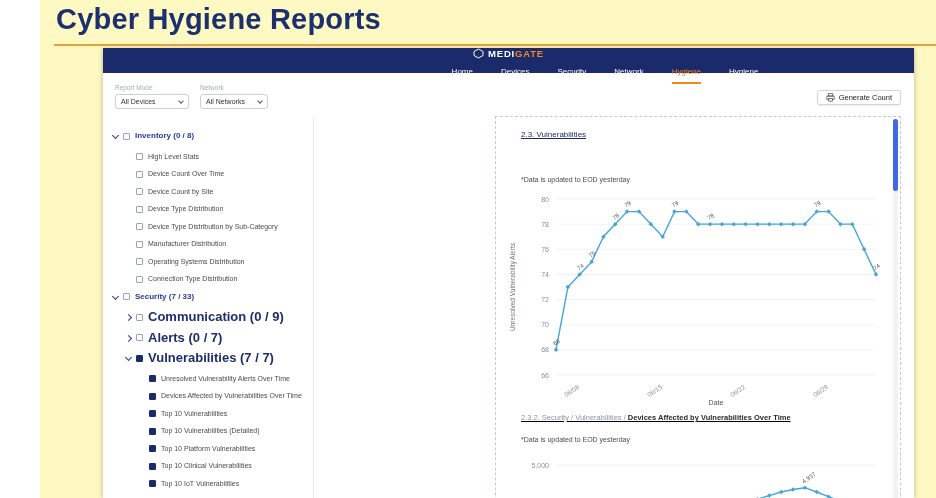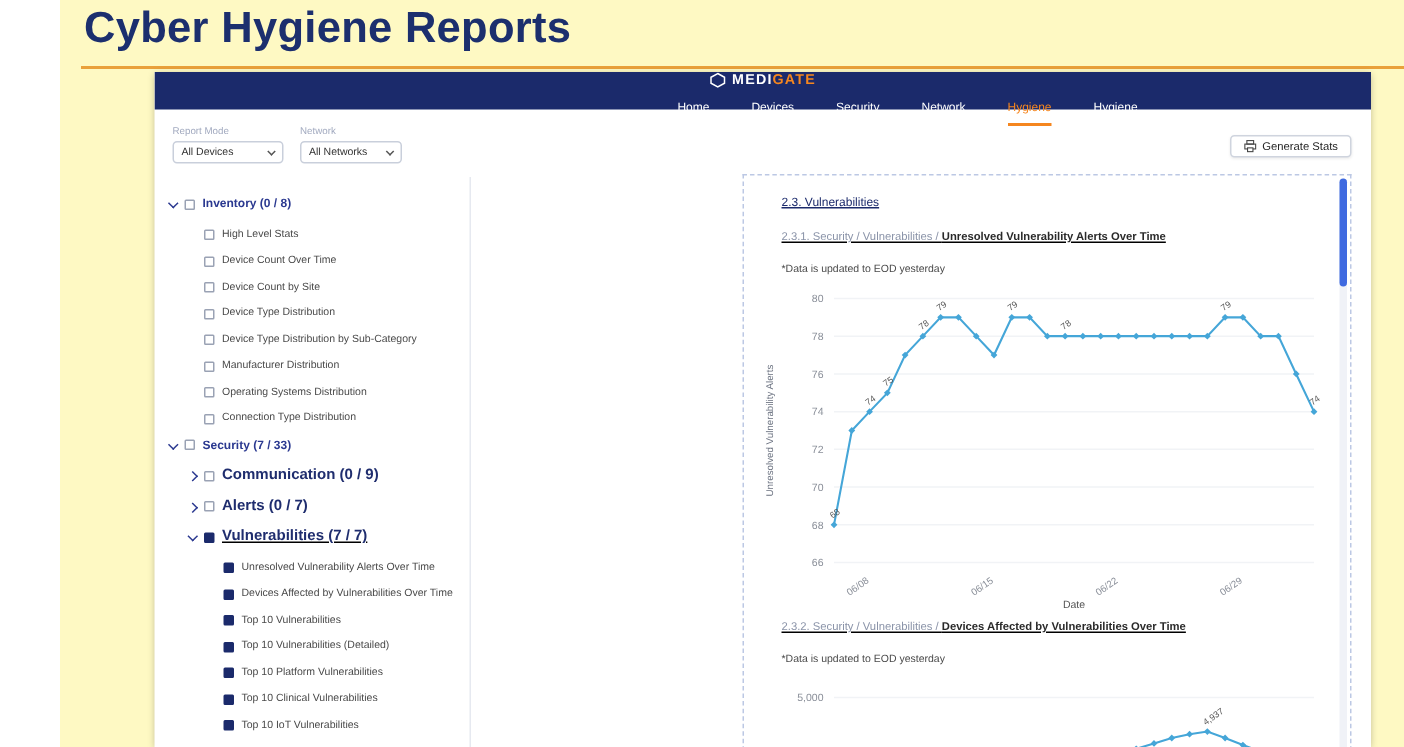--- a/index.html
+++ b/index.html
@@ -37,21 +37,21 @@
   .tree-row { display:flex; align-items:flex-start; gap:5px; margin-bottom:9px; cursor:default; }
   .tree-row.section { margin-top:8px; margin-bottom:12px; }
   .tree-row.subsection { margin-top:3px; margin-bottom:12px; }
   .caret { width:5px; height:5px; border-right:1.3px solid #2b3990; border-bottom:1.3px solid #2b3990; display:inline-block; flex:none; }
   .caret.down { transform:rotate(45deg); margin-top:1px; }
   .caret.right { transform:rotate(-45deg); margin-top:2px; }
   .checkbox { width:7px; height:7px; border:1px solid #9aa2b4; border-radius:1px; background:#fff; flex:none; margin-top:0.5px; }
   .checkbox.checked { background:#1b2a6b; border-color:#1b2a6b; }
   .tree-label { font-size:7px; line-height:8.5px; color:#4a4a4a; }
   .tree-row.section .tree-label { font-size:8px; font-weight:bold; color:#2b3990; }
-  .tree-row.subsection .tree-label { font-size:10px; font-weight:bold; color:#1f2d6e; }
+  .tree-row.subsection .tree-label { font-size:13px; font-weight:bold; color:#1f2d6e; }
 
   
   .report { position:absolute; left:392px; top:68px; width:406px; height:500px; border:1px dashed #bcc8e4; background:#fff; }
   .report-scroll-track { position:absolute; right:2px; top:2px; bottom:2px; width:5px; background:#f0f2f7; border-radius:3px; }
   .report-scroll-thumb { position:absolute; right:2px; top:2px; width:5px; height:72px; background:#3f6ae0; border-radius:3px; }
   .r-heading { position:absolute; left:25px; top:13px; font-size:8px; color:#1b2a6b; text-decoration:underline;text-align:center; }
   .r-sub { position:absolute; left:25px; font-size:7.5px; text-decoration:underline; }
   .r-sub .sub-prefix { color:#8a93a8; }
   .r-sub .sub-title { color:#2a2a2a; font-weight:bold; }
   .r-sub1 { top:36px; } .r-sub2 { top:296px;text-align:center; }
@@ -106,21 +106,21 @@
         <span>All Networks</span>
         <span class="chev"></span>
       </div>
     </div>
     <div class="generate-btn">
       <svg width="9" height="9" viewBox="0 0 10 10">
           <rect x="2.5" y="0.8" width="5" height="2.6" stroke="#444" stroke-width="0.8" fill="none"></rect>
           <rect x="1" y="3.4" width="8" height="3.6" stroke="#444" stroke-width="0.8" fill="none"></rect>
           <rect x="3" y="6.2" width="4" height="2.8" stroke="#444" stroke-width="0.8" fill="#fff"></rect>
         </svg>
-      <span>Generate Stats</span>
+      <span>Generate Count</span>
     </div>
 
     <div class="sidebar">
         <div class="tree-row section" style="padding-left: 0px;">
           <span class="caret down"></span>
           <span class="checkbox"></span>
           <span class="tree-label">Inventory (0 / 8)</span>
         </div>
         <div class="tree-row item" style="padding-left: 23px;">
           <span class="checkbox"></span>
@@ -162,21 +162,21 @@
         <div class="tree-row subsection" style="padding-left: 13px;">
           <span class="caret right"></span>
           <span class="checkbox"></span>
           <span class="tree-label">Communication (0 / 9)</span>
         </div>
         <div class="tree-row subsection" style="padding-left: 13px;">
           <span class="caret right"></span>
           <span class="checkbox"></span>
           <span class="tree-label">Alerts (0 / 7)</span>
         </div>
-        <div class="tree-row subsection" style="padding-left: 13px; text-decoration: underline;">
+        <div class="tree-row subsection" style="padding-left: 13px;">
           <span class="caret down"></span>
           <span class="checkbox checked"></span>
           <span class="tree-label">Vulnerabilities (7 / 7)</span>
         </div>
         <div class="tree-row item" style="padding-left: 36px;">
           <span class="checkbox checked"></span>
           <span class="tree-label">Unresolved Vulnerability Alerts Over Time</span>
         </div>
         <div class="tree-row item" style="padding-left: 36px;">
           <span class="checkbox checked"></span>
@@ -201,23 +201,20 @@
         <div class="tree-row item" style="padding-left: 36px;">
           <span class="checkbox checked"></span>
           <span class="tree-label">Top 10 IoT Vulnerabilities</span>
         </div>
       </div>
     <div class="sidebar-divider"></div>
 
     <div class="report">
       <div class="r-heading">2.3. Vulnerabilities</div>
 
-      <div class="r-sub r-sub1">
-        <span class="sub-prefix">2.3.1. Security / Vulnerabilities / </span><span class="sub-title">Unresolved Vulnerability Alerts Over Time</span>
-      </div>
       <div class="r-note r-note1">*Data is updated to EOD yesterday</div>
       <svg id="chart1" width="382" height="232">
           <line x1="52" y1="10" x2="372" y2="10" stroke="#f1f3f6" stroke-width="1"></line>
           <text x="45" y="12.5" text-anchor="end" font-size="7" fill="#8a8f99">80</text>
           <line x1="52" y1="35.14285714285714" x2="372" y2="35.14285714285714" stroke="#f1f3f6" stroke-width="1"></line>
           <text x="45" y="37.64285714285714" text-anchor="end" font-size="7" fill="#8a8f99">78</text>
           <line x1="52" y1="60.28571428571429" x2="372" y2="60.28571428571429" stroke="#f1f3f6" stroke-width="1"></line>
           <text x="45" y="62.78571428571429" text-anchor="end" font-size="7" fill="#8a8f99">76</text>
           <line x1="52" y1="85.42857142857143" x2="372" y2="85.42857142857143" stroke="#f1f3f6" stroke-width="1"></line>
           <text x="45" y="87.92857142857143" text-anchor="end" font-size="7" fill="#8a8f99">74</text>

